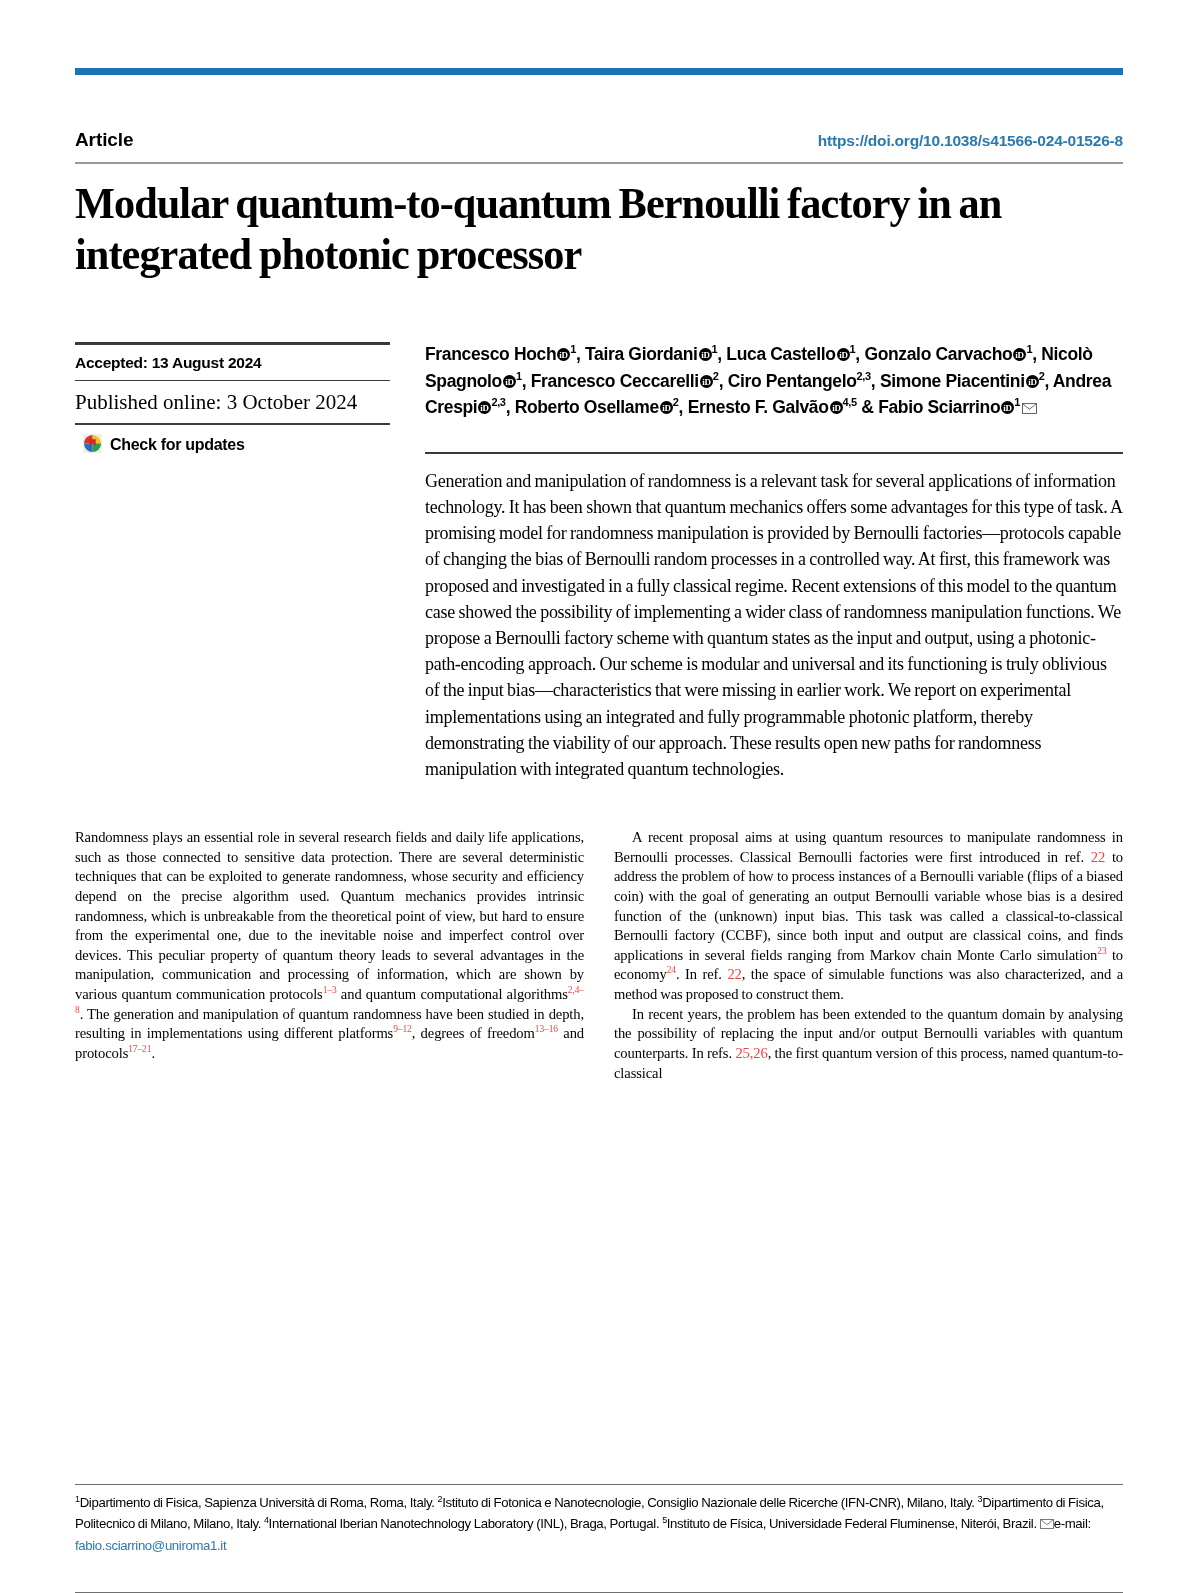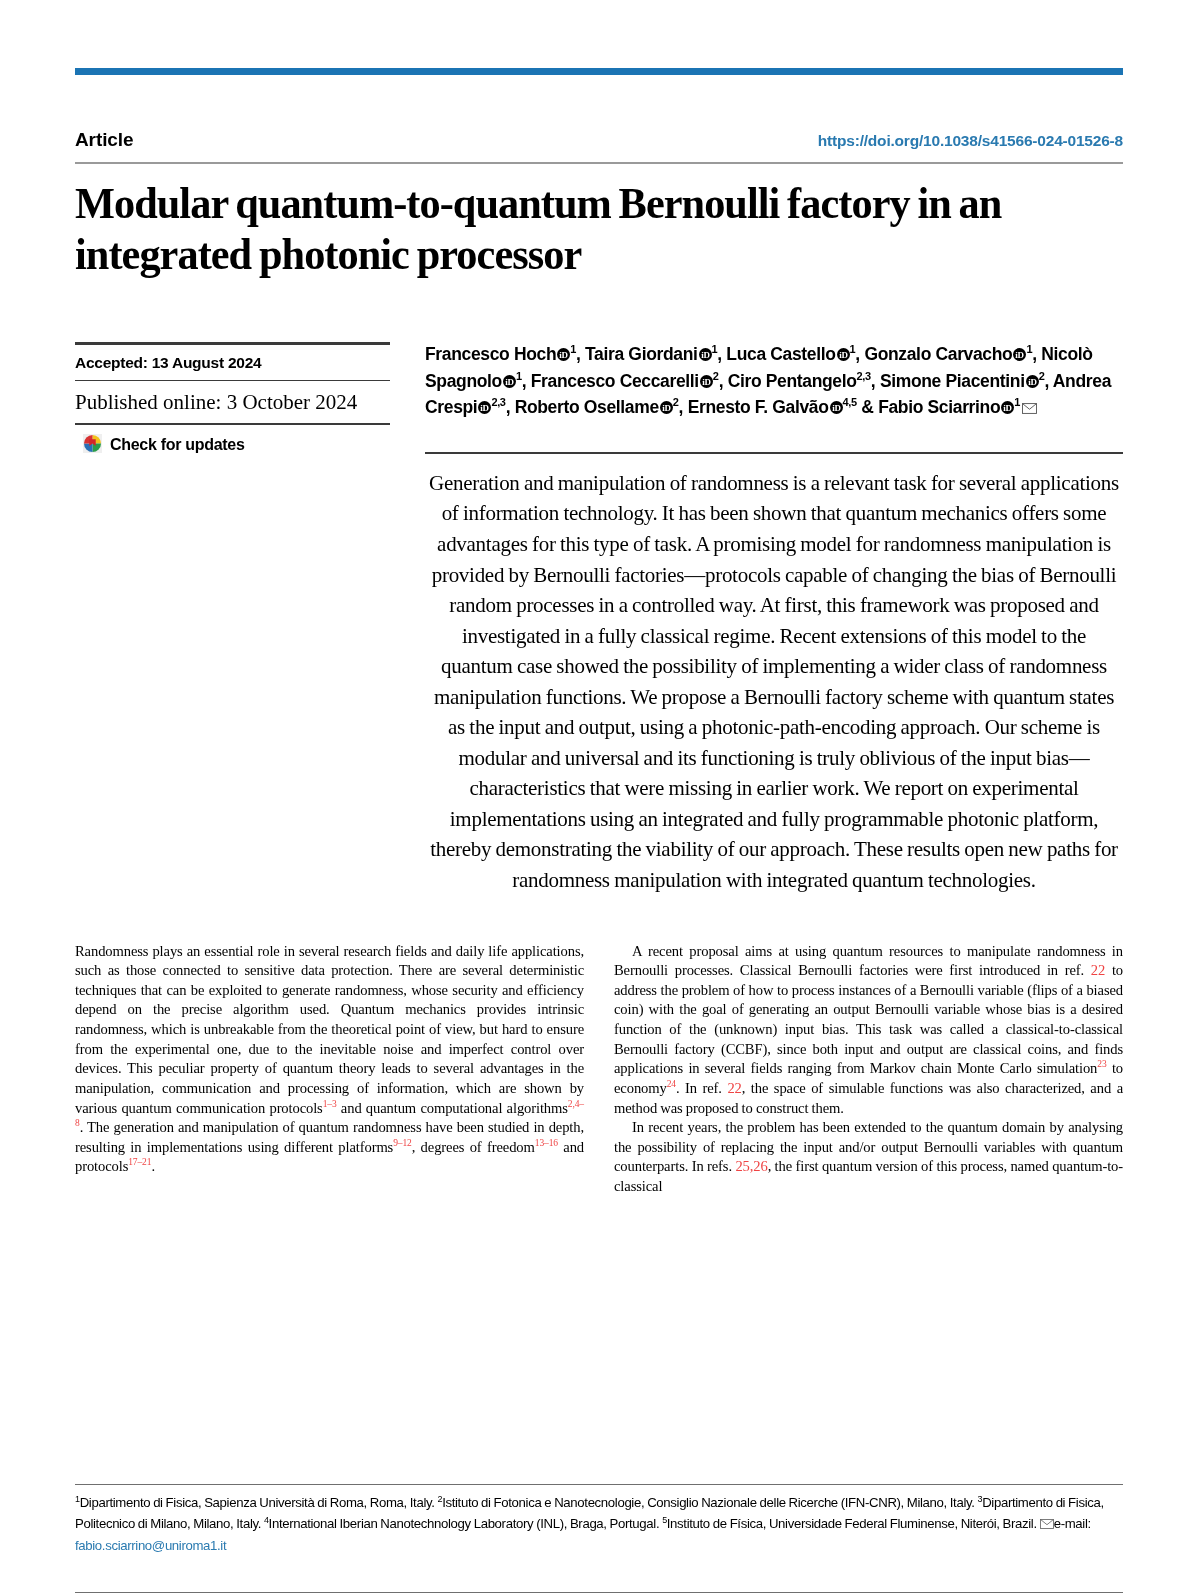--- a/index.html
+++ b/index.html
@@ -162,26 +162,26 @@
   }
 
   .abs-rule {
     width: 100%;
     height: 1.5px;
     background: #3a3a3a;
     margin-top: 30px;
   }
   .abstract {
     font-family: "Liberation Serif", serif;
-    font-size: 21px;
+    font-size: 18px;
     line-height: 1.455;
     margin-top: 14px;
     letter-spacing: -0.28px;
     word-spacing: -0.6px;
-    text-align: center;
+    text-align: left;
   }
 
   
   .body-cols {
     display: flex;
     width: 1048px;
     margin-top: 46px;
     gap: 30px;
   }
   .body-col {

